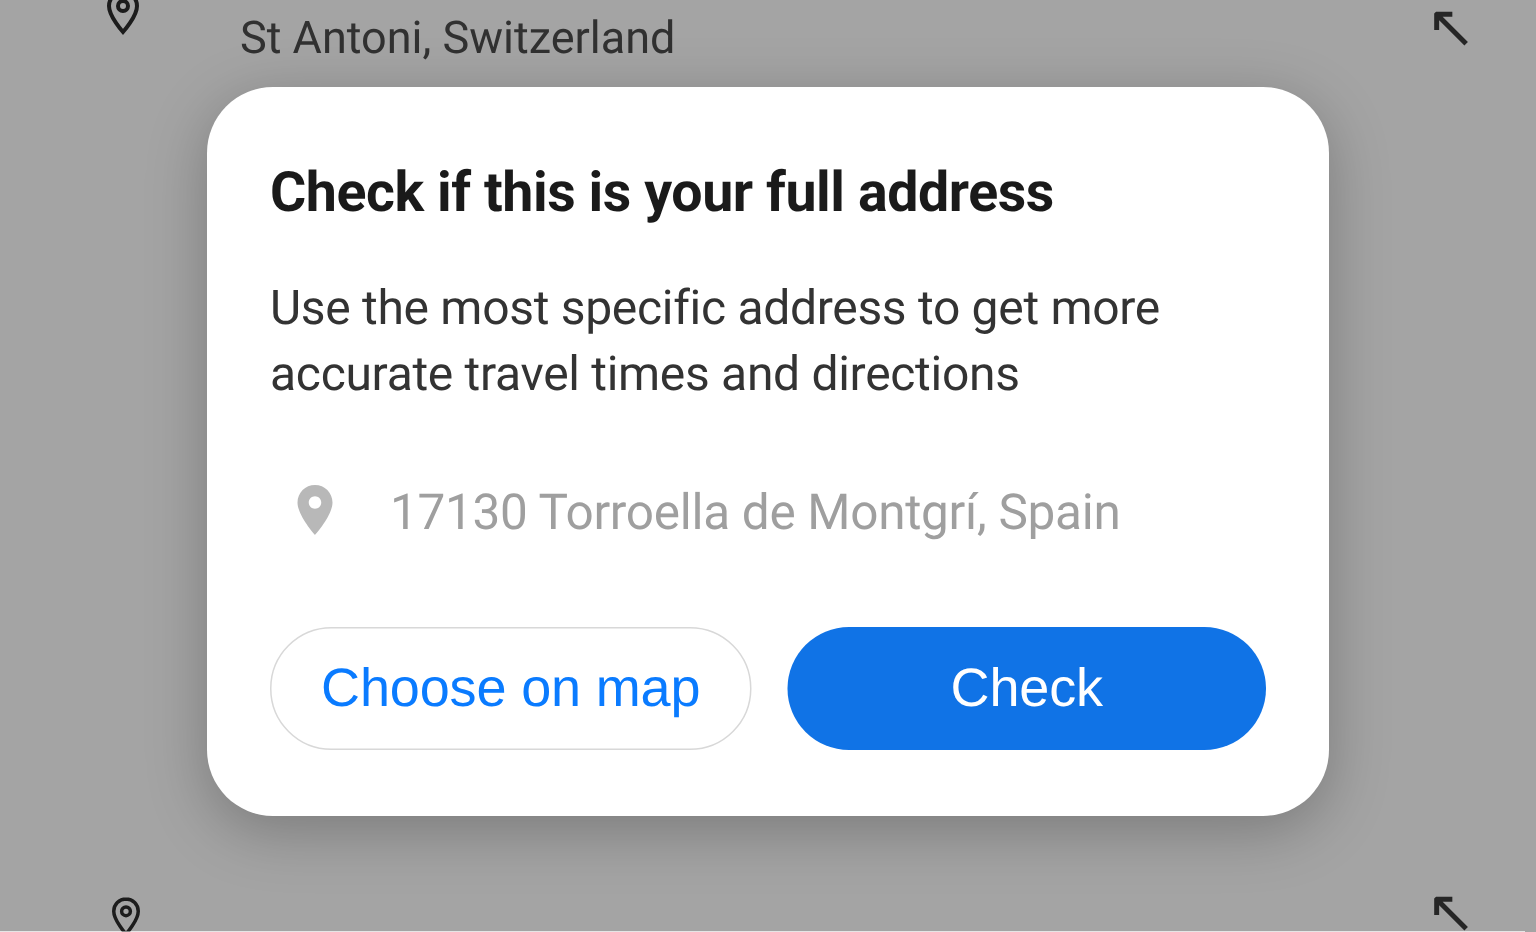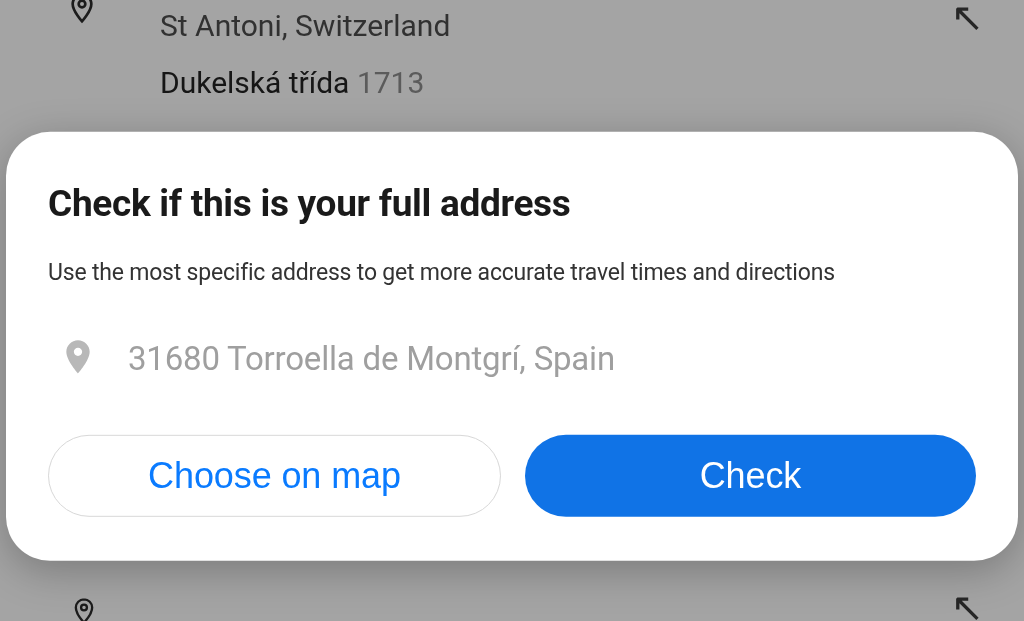--- a/index.html
+++ b/index.html
@@ -86,39 +86,38 @@
     
     .bg-arrow.bottom {
       bottom: -10px;
     }
     
     .modal {
       position: absolute;
       left: 50%;
       top: 50%;
       transform: translate(-50%, -52%);
-      width: 1012px;
+      width: 748px;
       background: #ffffff;
       border-radius: 44px;
       padding: 50px 42px 44px 42px;
       box-shadow: 0 10px 40px rgba(0,0,0,0.25);
       z-index: 10;
-      margin-top: 44px;
     }
     
     .modal-title {
       font-size: 37px;
       font-weight: 700;
       color: #1a1a1a;
       margin-bottom: 32px;
       letter-spacing: -0.3px;
     }
     
     .modal-subtitle {
-      font-size: 23px;
+      font-size: 32px;
       font-weight: 400;
       color: #333;
       line-height: 1.4;
       margin-bottom: 44px;
       letter-spacing: -0.2px;
     }
     
     .address-row {
       display: flex;
       align-items: center;
@@ -203,20 +202,20 @@
 <div class="modal">
   <h1 class="modal-title">Check if this is your full address</h1>
   <p class="modal-subtitle">Use the most specific address to get more accurate travel times and directions</p>
 
   <div class="address-row">
     <span class="pin-icon-wrap">
       <svg width="40" height="48" viewBox="0 0 24 24" fill="#b8b8b8">
         <path d="M12 2C8.13 2 5 5.13 5 9c0 5.25 7 13 7 13s7-7.75 7-13c0-3.87-3.13-7-7-7zm0 9.5c-1.38 0-2.5-1.12-2.5-2.5S10.62 6.5 12 6.5s2.5 1.12 2.5 2.5S13.38 11.5 12 11.5z"></path>
       </svg>
     </span>
-    <span class="address-text">31680 Torroella de Montgrí, Spain</span>
+    <span class="address-text">17130 Torroella de Montgrí, Spain</span>
   </div>
 
   <div class="button-row">
     <button class="btn btn-outline">Choose on map</button>
     <button class="btn btn-primary">Check</button>
   </div>
 </div>
 
 </body></html>

